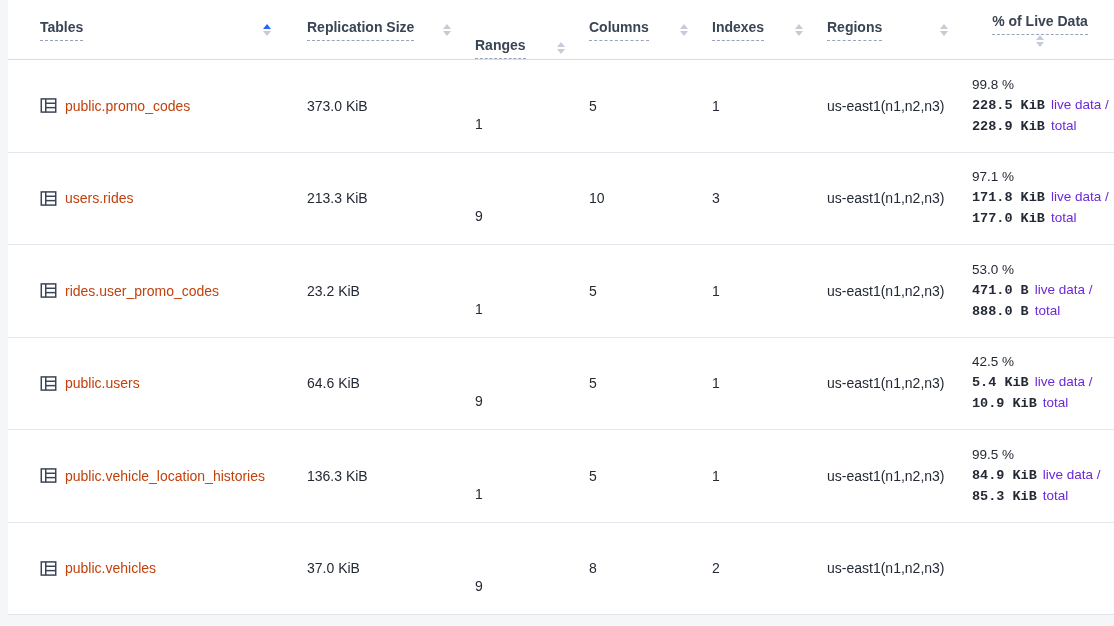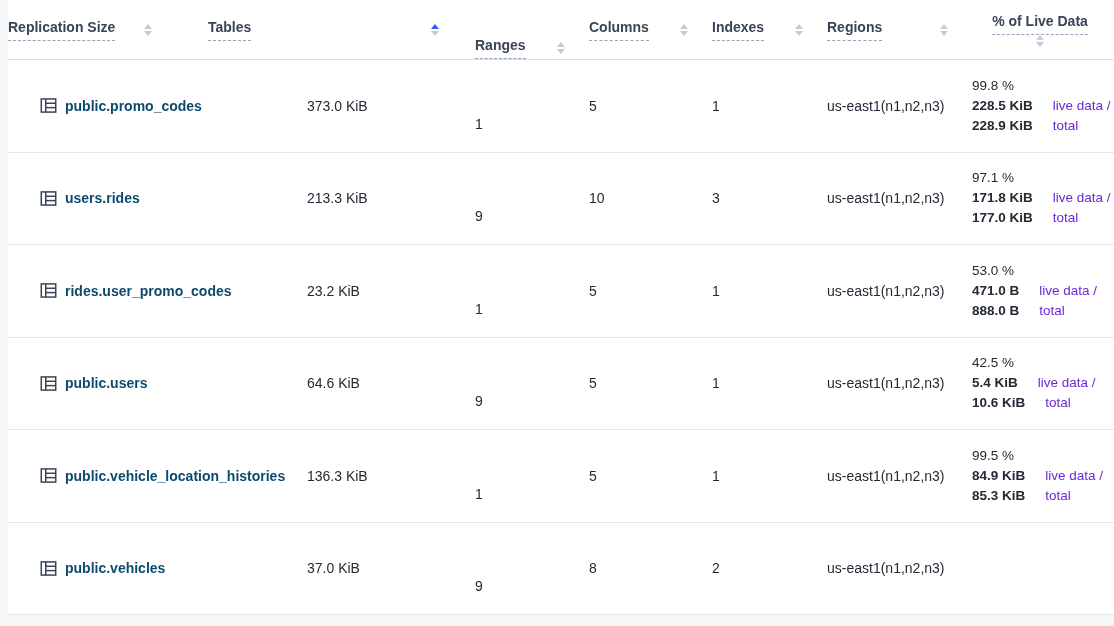--- a/index.html
+++ b/index.html
@@ -57,40 +57,40 @@
   .row {
     display: flex;
     align-items: center;
     height: 92.5px;
     border-bottom: 1px solid #e2e7ed;
     background: #fff;
   }
   .cell { font-size: 14px; color: #242a35; white-space: nowrap; }
   .name-cell { display: flex; align-items: center; gap: 8px; }
   .ticon { display: inline-flex; width: 17px; height: 17px; flex: 0 0 auto; }
-  .tname { font-weight: 700; color: #0c4a6e; cursor: pointer; }
+  .tname { font-weight: 400; color: #c2410c; cursor: pointer; }
   .live-cell { font-size: 13.5px; line-height: 20px; }
-  .live-cell .b { font-weight: 700; margin-right: 20px; }
+  .live-cell .b { font-weight: 700; margin-right: 6px; font-family: Liberation Mono, monospace; }
   .live-cell .dim { color: #6d28d9; }
 </style>
 </head>
 <body>
 
 <div class="card">
   <div class="thead" id="thead">
+  <div class="hcell col-0 sorted">
+    <span class="hlabel">Tables</span>
+    <span class="sort">
+          <i class="tri up"></i>
+          <i class="tri down"></i>
+        </span>
+  </div>
+
   <div class="hcell col-1">
     <span class="hlabel">Replication Size</span>
-    <span class="sort">
-          <i class="tri up"></i>
-          <i class="tri down"></i>
-        </span>
-  </div>
-
-  <div class="hcell col-0 sorted">
-    <span class="hlabel">Tables</span>
     <span class="sort">
           <i class="tri up"></i>
           <i class="tri down"></i>
         </span>
   </div>
 
   <div class="hcell col-2">
     <span class="hlabel">Ranges</span>
     <span class="sort">
           <i class="tri up"></i>
@@ -216,21 +216,21 @@
       <span class="tname">public.users</span>
     </div>
     <div class="cell col-1">64.6 KiB</div>
     <div class="cell col-2">9</div>
     <div class="cell col-3">5</div>
     <div class="cell col-4">1</div>
     <div class="cell col-5">us-east1(n1,n2,n3)</div>
     <div class="cell col-6 live-cell">
       <div>42.5 %</div>
       <div><span class="b">5.4 KiB</span><span class="dim">live data /</span></div>
-      <div><span class="b">10.6 KiB</span><span class="dim">total</span></div>
+      <div><span class="b">10.9 KiB</span><span class="dim">total</span></div>
     </div>
   </div>
 
   <div class="row">
     <div class="cell col-0 name-cell">
       <span class="ticon">
         <svg viewBox="0 0 16 16" width="17" height="17">
           <rect x="1.2" y="1.8" width="13.6" height="12.4" fill="none" stroke="#394455" stroke-width="1.4"></rect>
           <line x1="5.4" y1="1.8" x2="5.4" y2="14.2" stroke="#394455" stroke-width="1.4"></line>
           <line x1="5.4" y1="5.9" x2="14.8" y2="5.9" stroke="#394455" stroke-width="1.4"></line>

